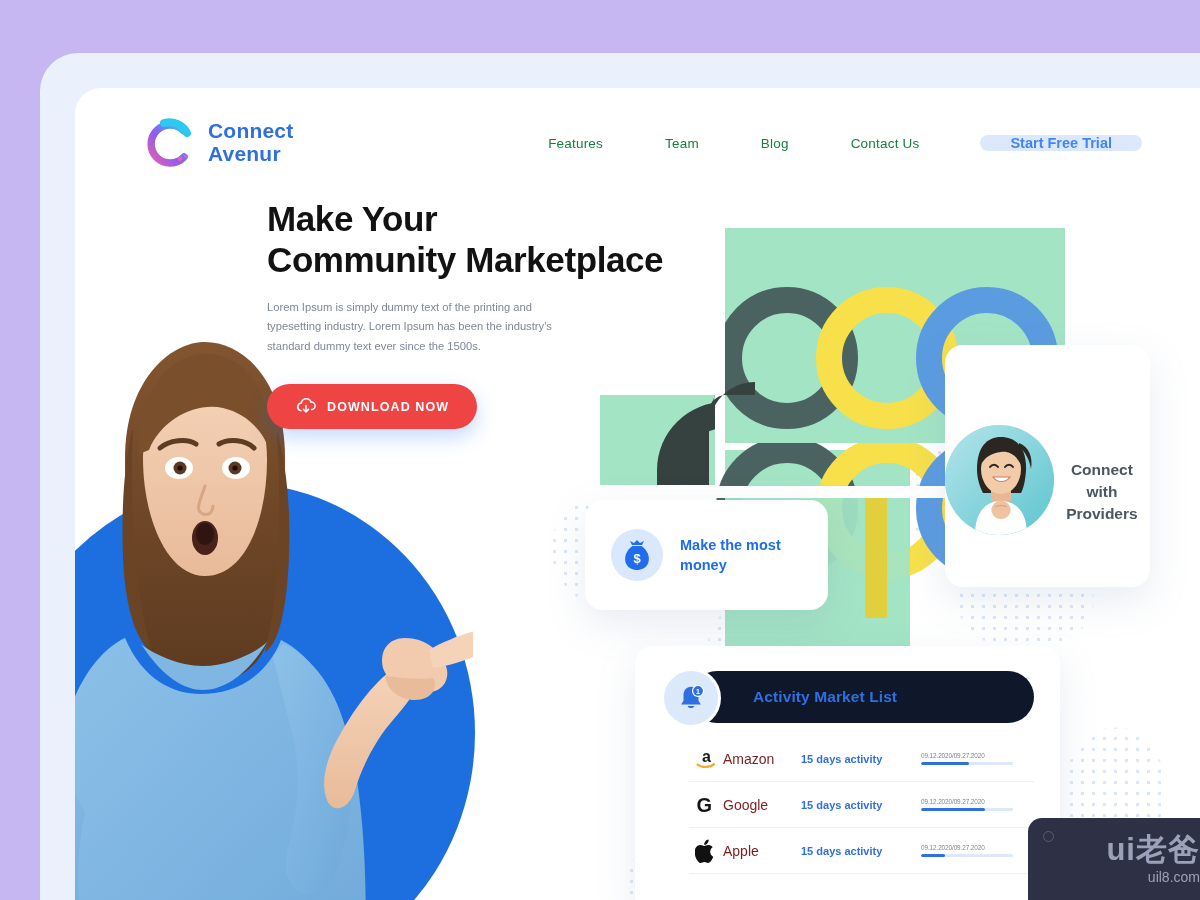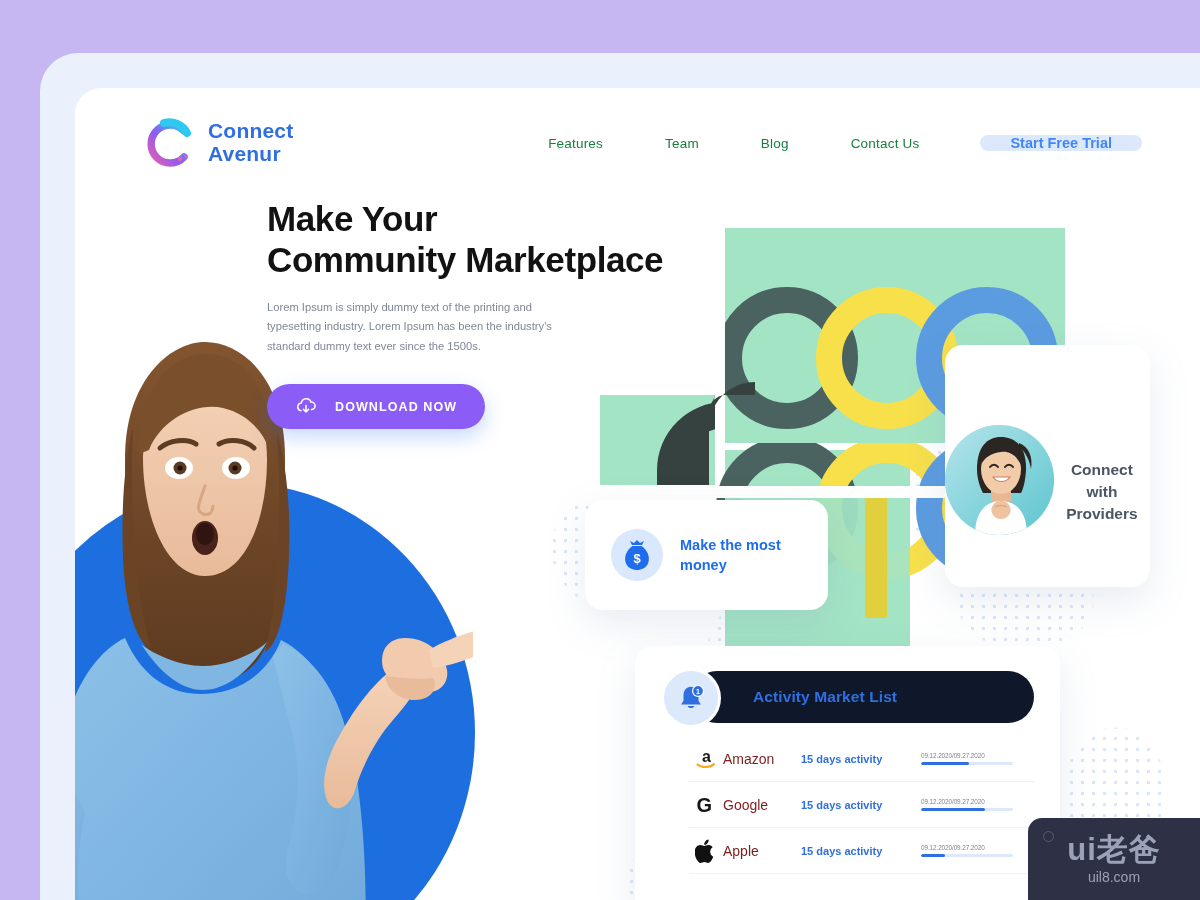--- a/index.html
+++ b/index.html
@@ -92,22 +92,22 @@
     font-size: 35px; font-weight: bold; color: #121212;
     line-height: 1.18; letter-spacing: -.4px;
   }
   .hero p {
     margin-top: 17px;
     font-size: 11.2px; line-height: 1.75; color: #7f8796;
     max-width: 285px;
   }
   .btn-download {
     margin-top: 28px;
-    display: inline-flex; align-items: center; gap: 18px;
-    background: #8b5cf6; border: none; border-radius: 26px;
+    display: inline-flex; align-items: center; gap: 10px;
+    background: #ef4444; border: none; border-radius: 26px;
     padding: 14px 28px; cursor: pointer;
     box-shadow: 0 8px 20px rgba(31,108,237,.26);
     font-family: "Liberation Sans", sans-serif;
   }
   .btn-download .lbl {
     color: #fff; font-size: 12.5px; font-weight: bold; letter-spacing: 1.1px;
   }
 
   
   .blue-circle {
@@ -188,21 +188,21 @@
   .act-date { font-size: 6.4px; color: #7d8491; letter-spacing: -.1px; margin-bottom: 3px; }
   .bar-track { height: 3.2px; background: #dde9f8; border-radius: 2px; overflow: hidden; }
   .bar-fill { height: 100%; background: #2f6fe0; border-radius: 2px; }
 
   
   .watermark {
     position: absolute; right: 0; bottom: 0;
     width: 172px; height: 82px;
     background: #2e3146; border-radius: 14px 0 0 0;
     z-index: 60;
-    display: flex; flex-direction: column; align-items: center; justify-content: center;
+    display: flex; flex-direction: column; align-items: flex-end; justify-content: center;
   }
   .watermark .wm-main {
     font-size: 31px; font-weight: bold; color: #9ba1b8; line-height: 1;
     letter-spacing: 1px;
   }
   .watermark .wm-sub { font-size: 14px; color: #9ba1b8; margin-top: 4px; }
   .wm-dot {
     position: absolute; left: 15px; top: 13px;
     width: 11px; height: 11px; border-radius: 50%;
     border: 1.6px solid #565b77;

